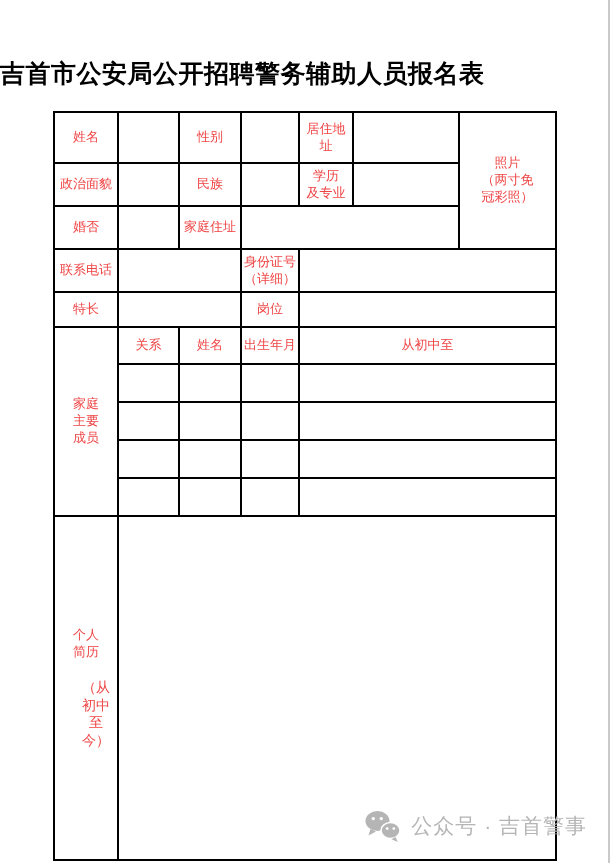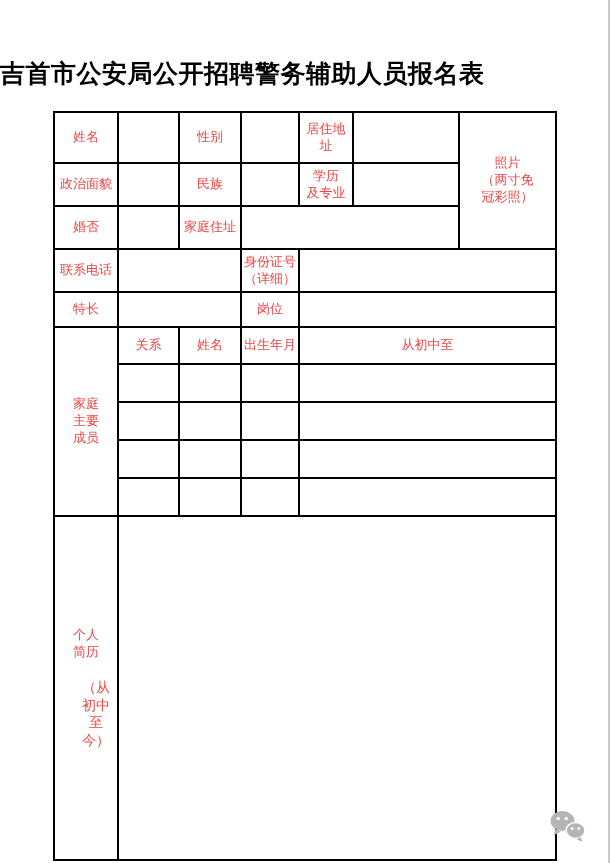--- a/index.html
+++ b/index.html
@@ -183,16 +183,17 @@
         <ellipse cx="13.5" cy="11" rx="12" ry="10" fill="#b5b5b5"></ellipse>
         <path d="M6.5 19 L4.5 25.5 L12 21.5 Z" fill="#b5b5b5"></path>
         <circle cx="9.3" cy="8.6" r="1.7" fill="#ffffff"></circle>
         <circle cx="17.3" cy="8.6" r="1.7" fill="#ffffff"></circle>
         <ellipse cx="26.5" cy="20.5" rx="9.5" ry="8" fill="#b5b5b5" stroke="#ffffff" stroke-width="1.5"></ellipse>
         <path d="M31.5 27 L33.8 32 L27.5 29.2 Z" fill="#b5b5b5"></path>
         <circle cx="23.2" cy="18.6" r="1.4" fill="#ffffff"></circle>
         <circle cx="29.8" cy="18.6" r="1.4" fill="#ffffff"></circle>
       </svg>
     </span>
+    <span class="badge-text">公众号 · 吉首警事</span>
   </div>
 
   <div class="page-edge-right"></div>
 </div>
 
 </body></html>

